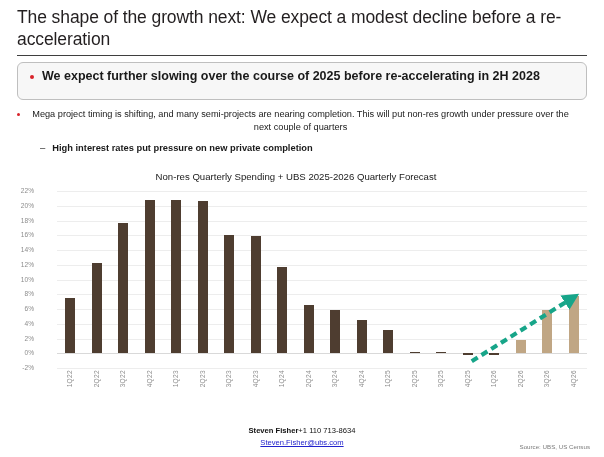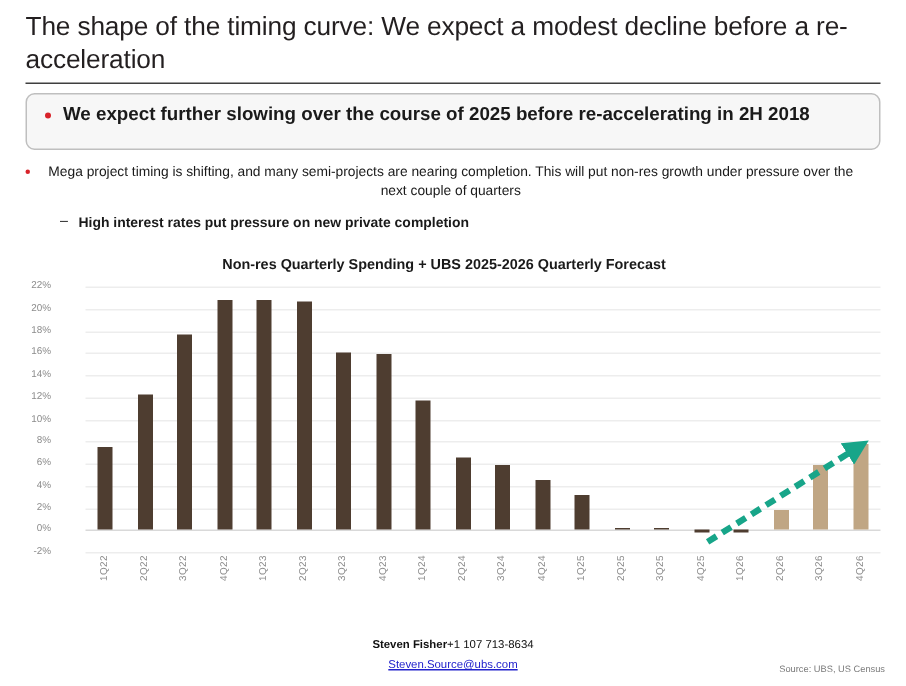--- a/index.html
+++ b/index.html
@@ -81,21 +81,21 @@
   }
   .bullet-l2-text {
     font-size: 9.3px; font-weight: bold; color: #1a1a1a; line-height: 1.3;
   }
 
   
   .chart-title {
     position: absolute;
     left: 0; top: 171px; width: 592px;
     text-align: center;
-    font-size: 9.6px; font-weight: bold; color: #1a1a1a;
+    font-size: 9.6px; font-weight: normal; color: #1a1a1a;
   }
   .plot {
     position: absolute;
     left: 57px; top: 191px;
     width: 530px; height: 177px;
   }
   .gridline {
     position: absolute; left: 0; width: 530px; height: 1px;
     background: #ededed;
   }
@@ -159,27 +159,27 @@
     position: absolute;
     right: 14px; bottom: 7px;
     font-size: 6.2px; color: #7a7a7a;
   }
 </style>
 </head>
 <body>
 
 <div id="slide">
 
-  <div class="title">The shape of the timing curve: We expect a modest decline before a re-acceleration</div>
+  <div class="title">The shape of the growth next: We expect a modest decline before a re-acceleration</div>
   <div class="title-rule"></div>
 
   <div class="callout">
     <div class="callout-inner">
       <span class="dot-red"></span>
-      <span class="callout-text">We expect further slowing over the course of 2025 before re-accelerating in 2H 2018</span>
+      <span class="callout-text">We expect further slowing over the course of 2025 before re-accelerating in 2H 2028</span>
     </div>
   </div>
 
   <div class="bullet-l1">
     <span class="dot-red-sm"></span>
     <span class="bullet-l1-text">Mega project timing is shifting, and many semi-projects are nearing completion. This will put non-res growth under pressure over the next couple of quarters</span>
   </div>
 
   <div class="bullet-l2">
     <span class="dash">–</span>
@@ -266,18 +266,18 @@
   <svg class="arrow-svg" id="arrow-layer" viewBox="0 0 530 185">
       <defs>
         <marker id="arrowhead" markerWidth="4" markerHeight="4" refX="2.2" refY="2" orient="auto">
           <path d="M0,0 L4,2 L0,4 Z" fill="#17a589"></path>
         </marker>
       </defs>
       <line x1="414.75" y1="170.25" x2="515.75" y2="106.725" stroke="#17a589" stroke-width="4.2" stroke-dasharray="7 4.5" stroke-linecap="butt" marker-end="url(#arrowhead)"></line>
     </svg>
 
   <div class="footer">
-    <span class="footer-name">Steven Fisher</span><span class="footer-phone">+1 107 713-8634</span>
-    <a class="footer-email" href="#">Steven.Source@ubs.com</a>
+    <span class="footer-name">Steven Fisher</span><span class="footer-phone">+1 110 713-8634</span>
+    <a class="footer-email" href="#">Steven.Fisher@ubs.com</a>
   </div>
 
   <div class="source">Source: UBS, US Census</div>
 </div>
 
 </body></html>

